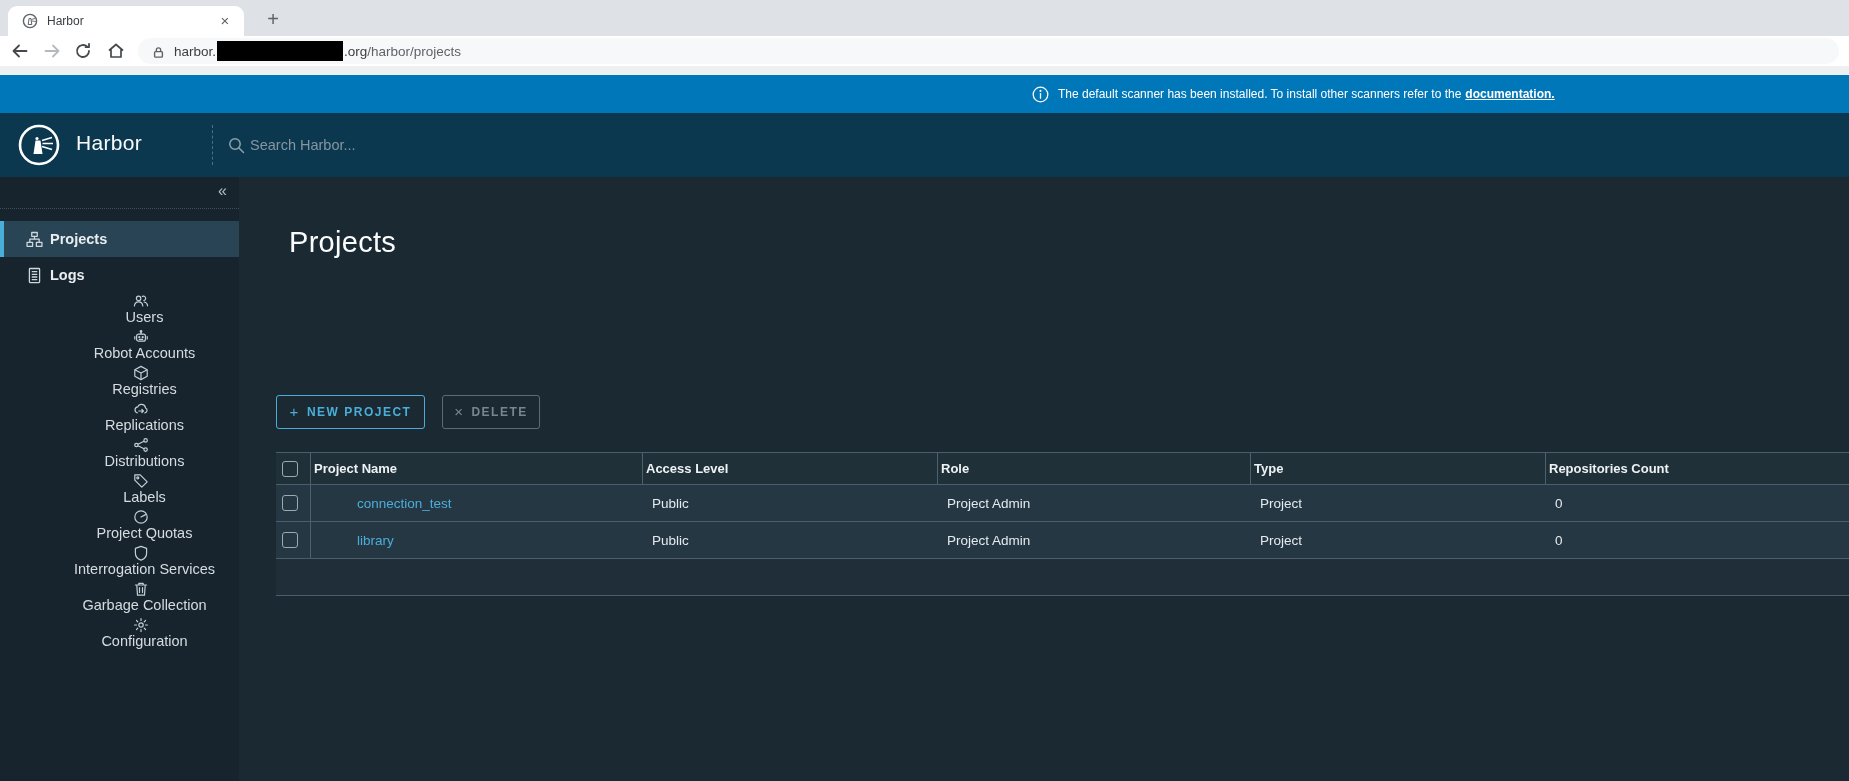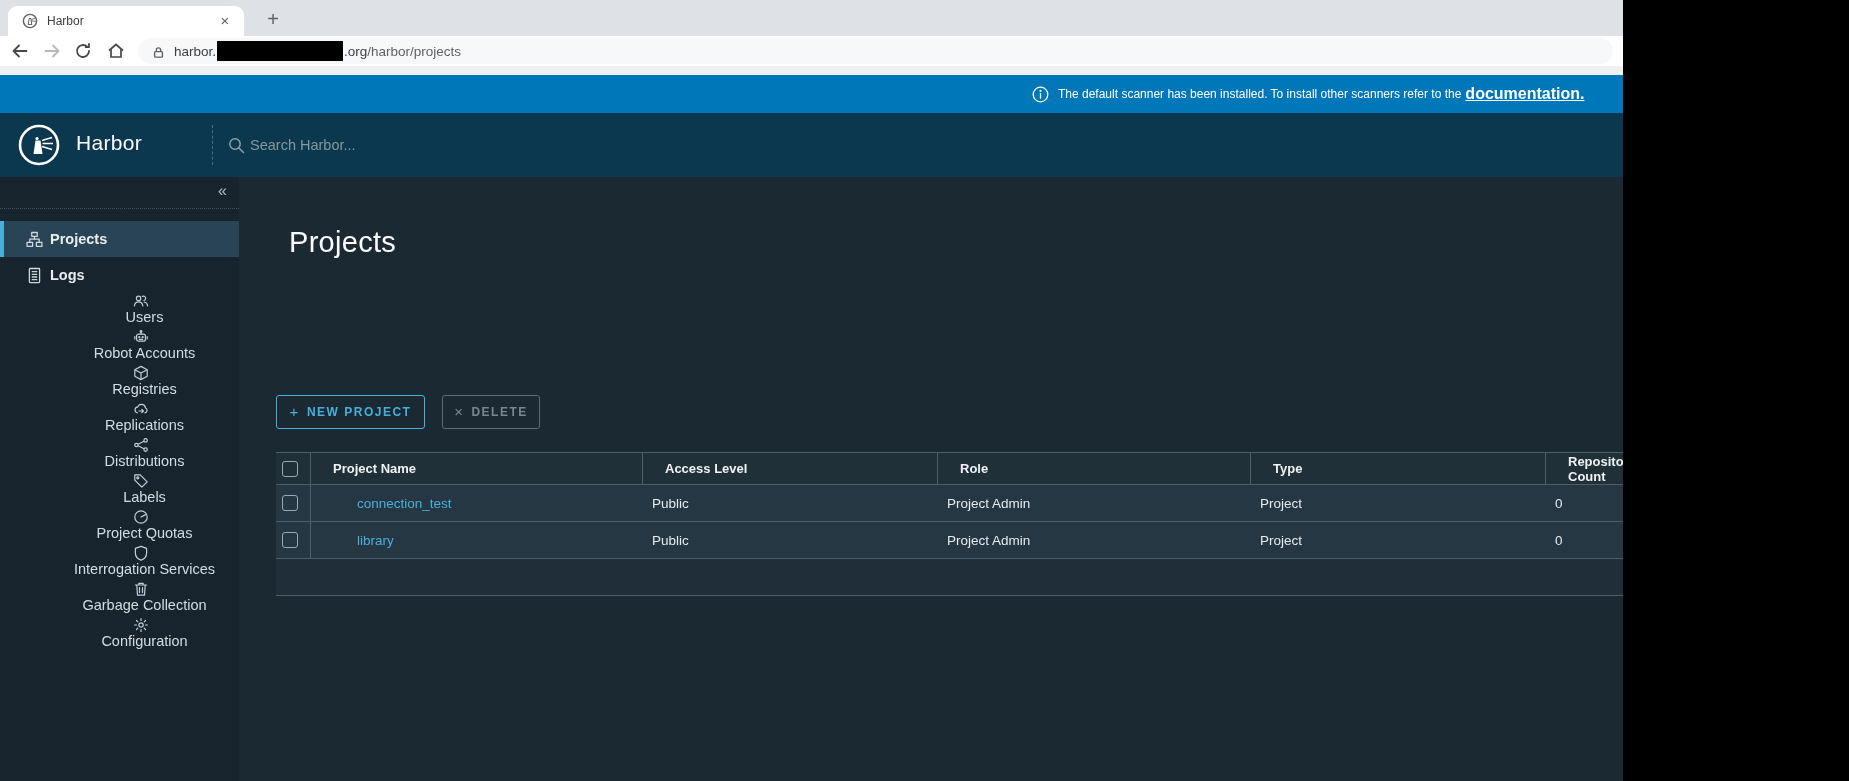--- a/index.html
+++ b/index.html
@@ -1,18 +1,18 @@
 <!DOCTYPE html>
 <html style="--accent: #49afd9; --banner-blue: #0077b8; --header-bg: #0b384f; --sidebar-bg: #18242d; --content-bg: #1b2933; --row-bg: #263744; --border-col: #4b5e69; --sel-bg: #294454; --link: #4aaed9;"><head>
 <meta charset="utf-8">
 <style>
   * { margin:0; padding:0; box-sizing:border-box; }
   html,body { background:#000; }
   body { font-family:"Liberation Sans", sans-serif; }
-  #stage { position:relative; width:1623px; height:781px; overflow:hidden; background:var(--content-bg); }
+  #stage { position:relative; width:1849px; height:781px; overflow:hidden; background:var(--content-bg); }
 
   
   .tabstrip { position:absolute; left:0; top:0; width:100%; height:36px; background:#dee1e6; }
   .tab { position:absolute; left:8px; top:6px; width:236px; height:30px; background:#fff; border-radius:9px 9px 0 0; display:flex; align-items:center; padding:0 10px 0 14px; }
   .favicon { width:16px; height:16px; color:#5f6368; flex:0 0 auto; }
   .tab-title { font-size:12px; color:#3c4043; margin-left:9px; flex:1; }
   .tab-close { font-size:15px; color:#5f6368; width:18px; height:18px; line-height:17px; text-align:center; border-radius:50%; }
   .newtab { position:absolute; left:258px; top:6px; width:30px; height:28px; font-size:20px; font-weight:300; color:#5f6368; text-align:center; line-height:27px; }
 
   .toolbar { position:absolute; left:0; top:36px; width:100%; height:30px; background:#fff; }
@@ -26,21 +26,21 @@
   .url { font-size:13.5px; color:#3c4043; display:flex; align-items:center; }
   .url .path { color:#5f6368; }
   .redaction { display:inline-block; width:126px; height:20px; background:#000; margin:0 1px; }
   .gapstrip { position:absolute; left:0; top:66px; width:100%; height:9px; background:#eef0f2; }
 
   
   .banner { position:absolute; left:0; top:75px; width:100%; height:38px; background:var(--banner-blue);text-align:right; }
   .banner-inner { position:absolute; left:1032px; top:0; height:100%; display:flex; align-items:center; }
   .info-ic { width:17px; height:17px; color:#fff; margin-right:9px; flex:0 0 auto; }
   .banner-text { color:#fff; font-size:12px; }
-  .banner-link { color:#fff; font-size:16px; font-weight:bold; text-decoration:underline; margin-left:4px; cursor:pointer; }
+  .banner-link { color:#fff; font-size:12px; font-weight:bold; text-decoration:underline; margin-left:4px; cursor:pointer; }
 
   
   .appheader { position:absolute; left:0; top:113px; width:100%; height:64px; background:var(--header-bg); }
   .logo { position:absolute; left:17px; top:10px; width:44px; height:44px; color:#fff; }
   .brand { position:absolute; left:76px; top:18px; font-size:21px; color:#fafafa; letter-spacing:.3px; }
   .hdr-div { position:absolute; left:212px; top:12px; height:40px; border-left:1px dashed #51707f; }
   .search-ic { position:absolute; left:228px; top:24px; width:17px; height:17px; color:#8ea0ab; }
   .search-input { position:absolute; left:250px; top:18px; width:500px; height:28px; background:transparent; border:none; outline:none; color:#d8e0e5; font-size:14.5px; font-family:"Liberation Sans", sans-serif; }
   .search-input::placeholder { color:#8696a1; }
 
@@ -62,21 +62,21 @@
   .btn-row { position:absolute; left:37px; top:218px; display:flex; }
   .btn { height:34px; display:inline-flex; align-items:center; justify-content:center; font-size:12px; font-weight:bold; letter-spacing:1.5px; border:1px solid; border-radius:3px; background:transparent; cursor:pointer; font-family:"Liberation Sans", sans-serif; }
   .btn .bic { font-size:15px; font-weight:normal; margin-right:7px; position:relative; top:-1px; }
   .btn-new { width:149px; color:var(--accent); border-color:var(--accent); margin-right:17px; }
   .btn-del { width:98px; color:#78868e; border-color:#5d6b73; }
 
   
   .dg { position:absolute; left:37px; right:0; top:275px; border-top:1px solid var(--border-col); }
   .dg-grid { display:grid; grid-template-columns:34px 332px 295px 313px 295px 1fr; align-items:stretch; }
   .dg-head { background:#203039; border-bottom:1px solid var(--border-col); height:32px; }
-  .dg-head .c { display:flex; align-items:center; padding-left:22px; font-size:13px; font-weight:bold; color:#eef2f4; }
+  .dg-head .c { display:flex; align-items:center; padding-left:3px; font-size:13px; font-weight:bold; color:#eef2f4; }
   .dg-head .c + .c { border-left:1px solid #4d606b; }
   .dg-row { background:var(--row-bg); border-bottom:1px solid var(--border-col); height:37px; }
   .dg-row .c { display:flex; align-items:center; padding-left:10px; font-size:13.5px; color:#e4eaee; }
   .dg-row .c.c1 { border-left:1px solid #4d606b; }
   .dg-foot { height:37px; background:#1f2e38; border-bottom:1px solid var(--border-col); }
   .cb { width:16px; height:16px; border:1px solid #9aa9b2; border-radius:3px; margin-left:6px; cursor:pointer; }
   .plink { color:var(--link); text-decoration:none; cursor:pointer;margin-left:36px; }
   .c0 { padding-left:0 !important; }
 </style>
 </head>

